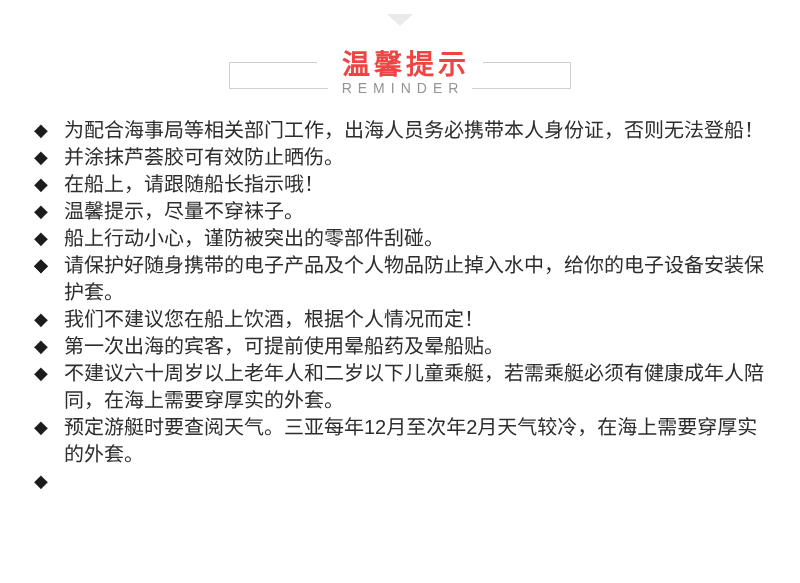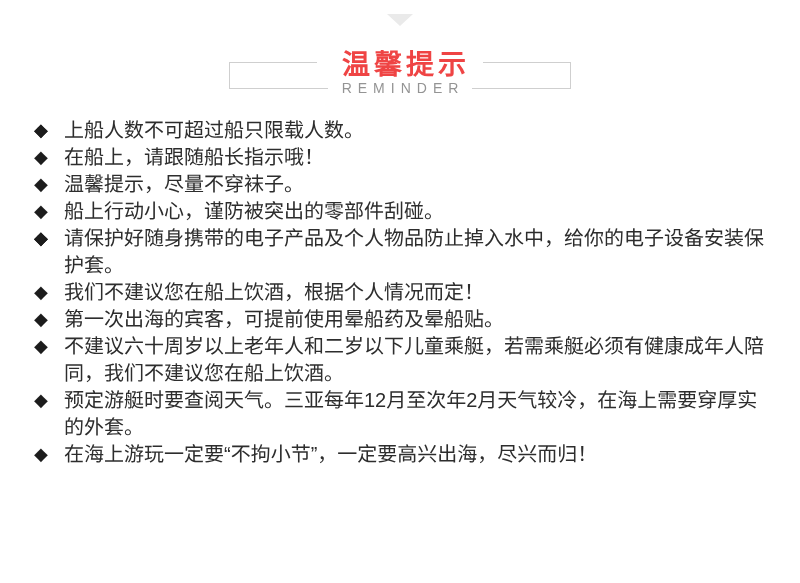--- a/index.html
+++ b/index.html
@@ -113,24 +113,25 @@
         <span class="hline"></span>
       </div>
       <span class="vline vline-left"></span>
       <span class="vline vline-right"></span>
     </div>
   </header>
 
   <ul class="tips">
     <li class="tip">
       <span class="bullet">◆</span>
+      <span class="tip-text">为配合海事局等相关部门工作，出海人员务必携带本人身份证，否则无法登船！</span>
     </li>
     <li class="tip">
       <span class="bullet">◆</span>
-      <span class="tip-text">上船人数不可超过船只限载人数。</span>
+      <span class="tip-text">并涂抹芦荟胶可有效防止晒伤。</span>
     </li>
     <li class="tip">
       <span class="bullet">◆</span>
       <span class="tip-text">在船上，请跟随船长指示哦！</span>
     </li>
     <li class="tip">
       <span class="bullet">◆</span>
       <span class="tip-text">温馨提示，尽量不穿袜子。</span>
     </li>
     <li class="tip">
@@ -150,25 +151,24 @@
     <li class="tip">
       <span class="bullet">◆</span>
       <span class="tip-text">我们不建议您在船上饮酒，根据个人情况而定！</span>
     </li>
     <li class="tip">
       <span class="bullet">◆</span>
       <span class="tip-text">第一次出海的宾客，可提前使用晕船药及晕船贴。</span>
     </li>
     <li class="tip">
       <span class="bullet">◆</span>
-      <span class="tip-text">不建议六十周岁以上老年人和二岁以下儿童乘艇，若需乘艇必须有健康成年人陪同，我们不建议您在船上饮酒。</span>
+      <span class="tip-text">不建议六十周岁以上老年人和二岁以下儿童乘艇，若需乘艇必须有健康成年人陪同，在海上需要穿厚实的外套。</span>
     </li>
     <li class="tip">
       <span class="bullet">◆</span>
       <span class="tip-text">预定游艇时要查阅天气。三亚每年12月至次年2月天气较冷，在海上需要穿厚实的外套。</span>
     </li>
     <li class="tip">
       <span class="bullet">◆</span>
-      <span class="tip-text">在海上游玩一定要“不拘小节”，一定要高兴出海，尽兴而归！</span>
     </li>
   </ul>
 
 </div>
 
 </body></html>

